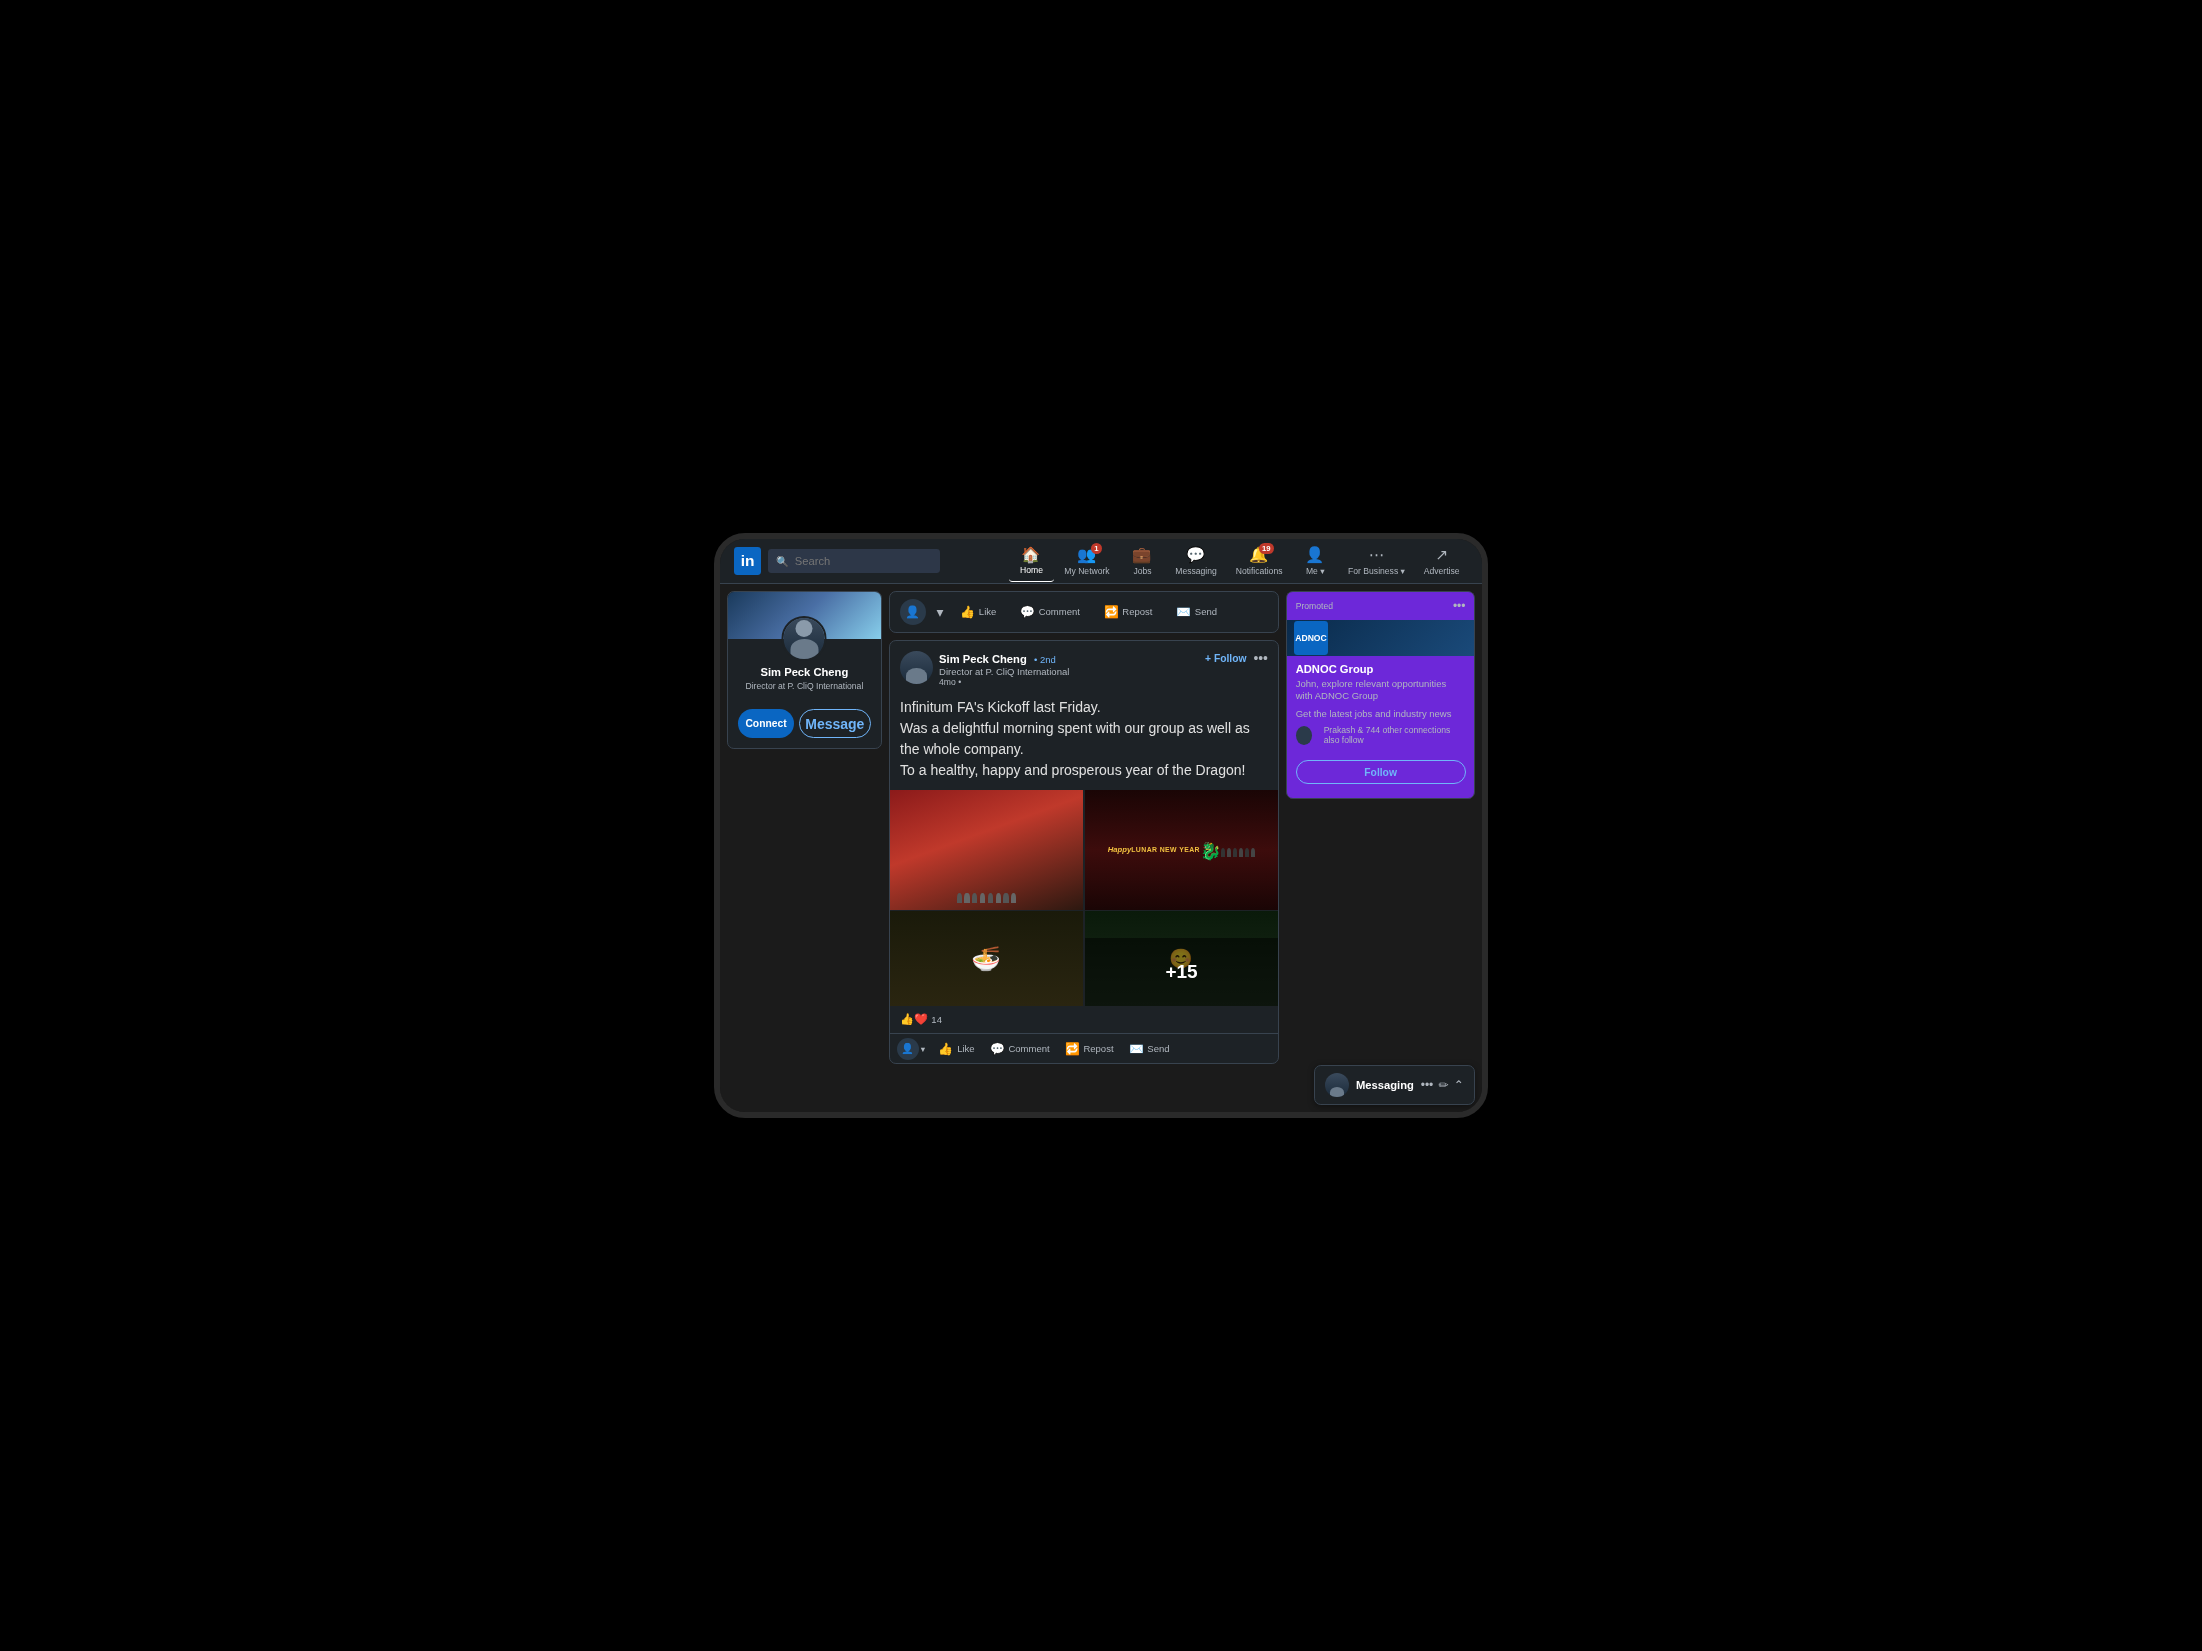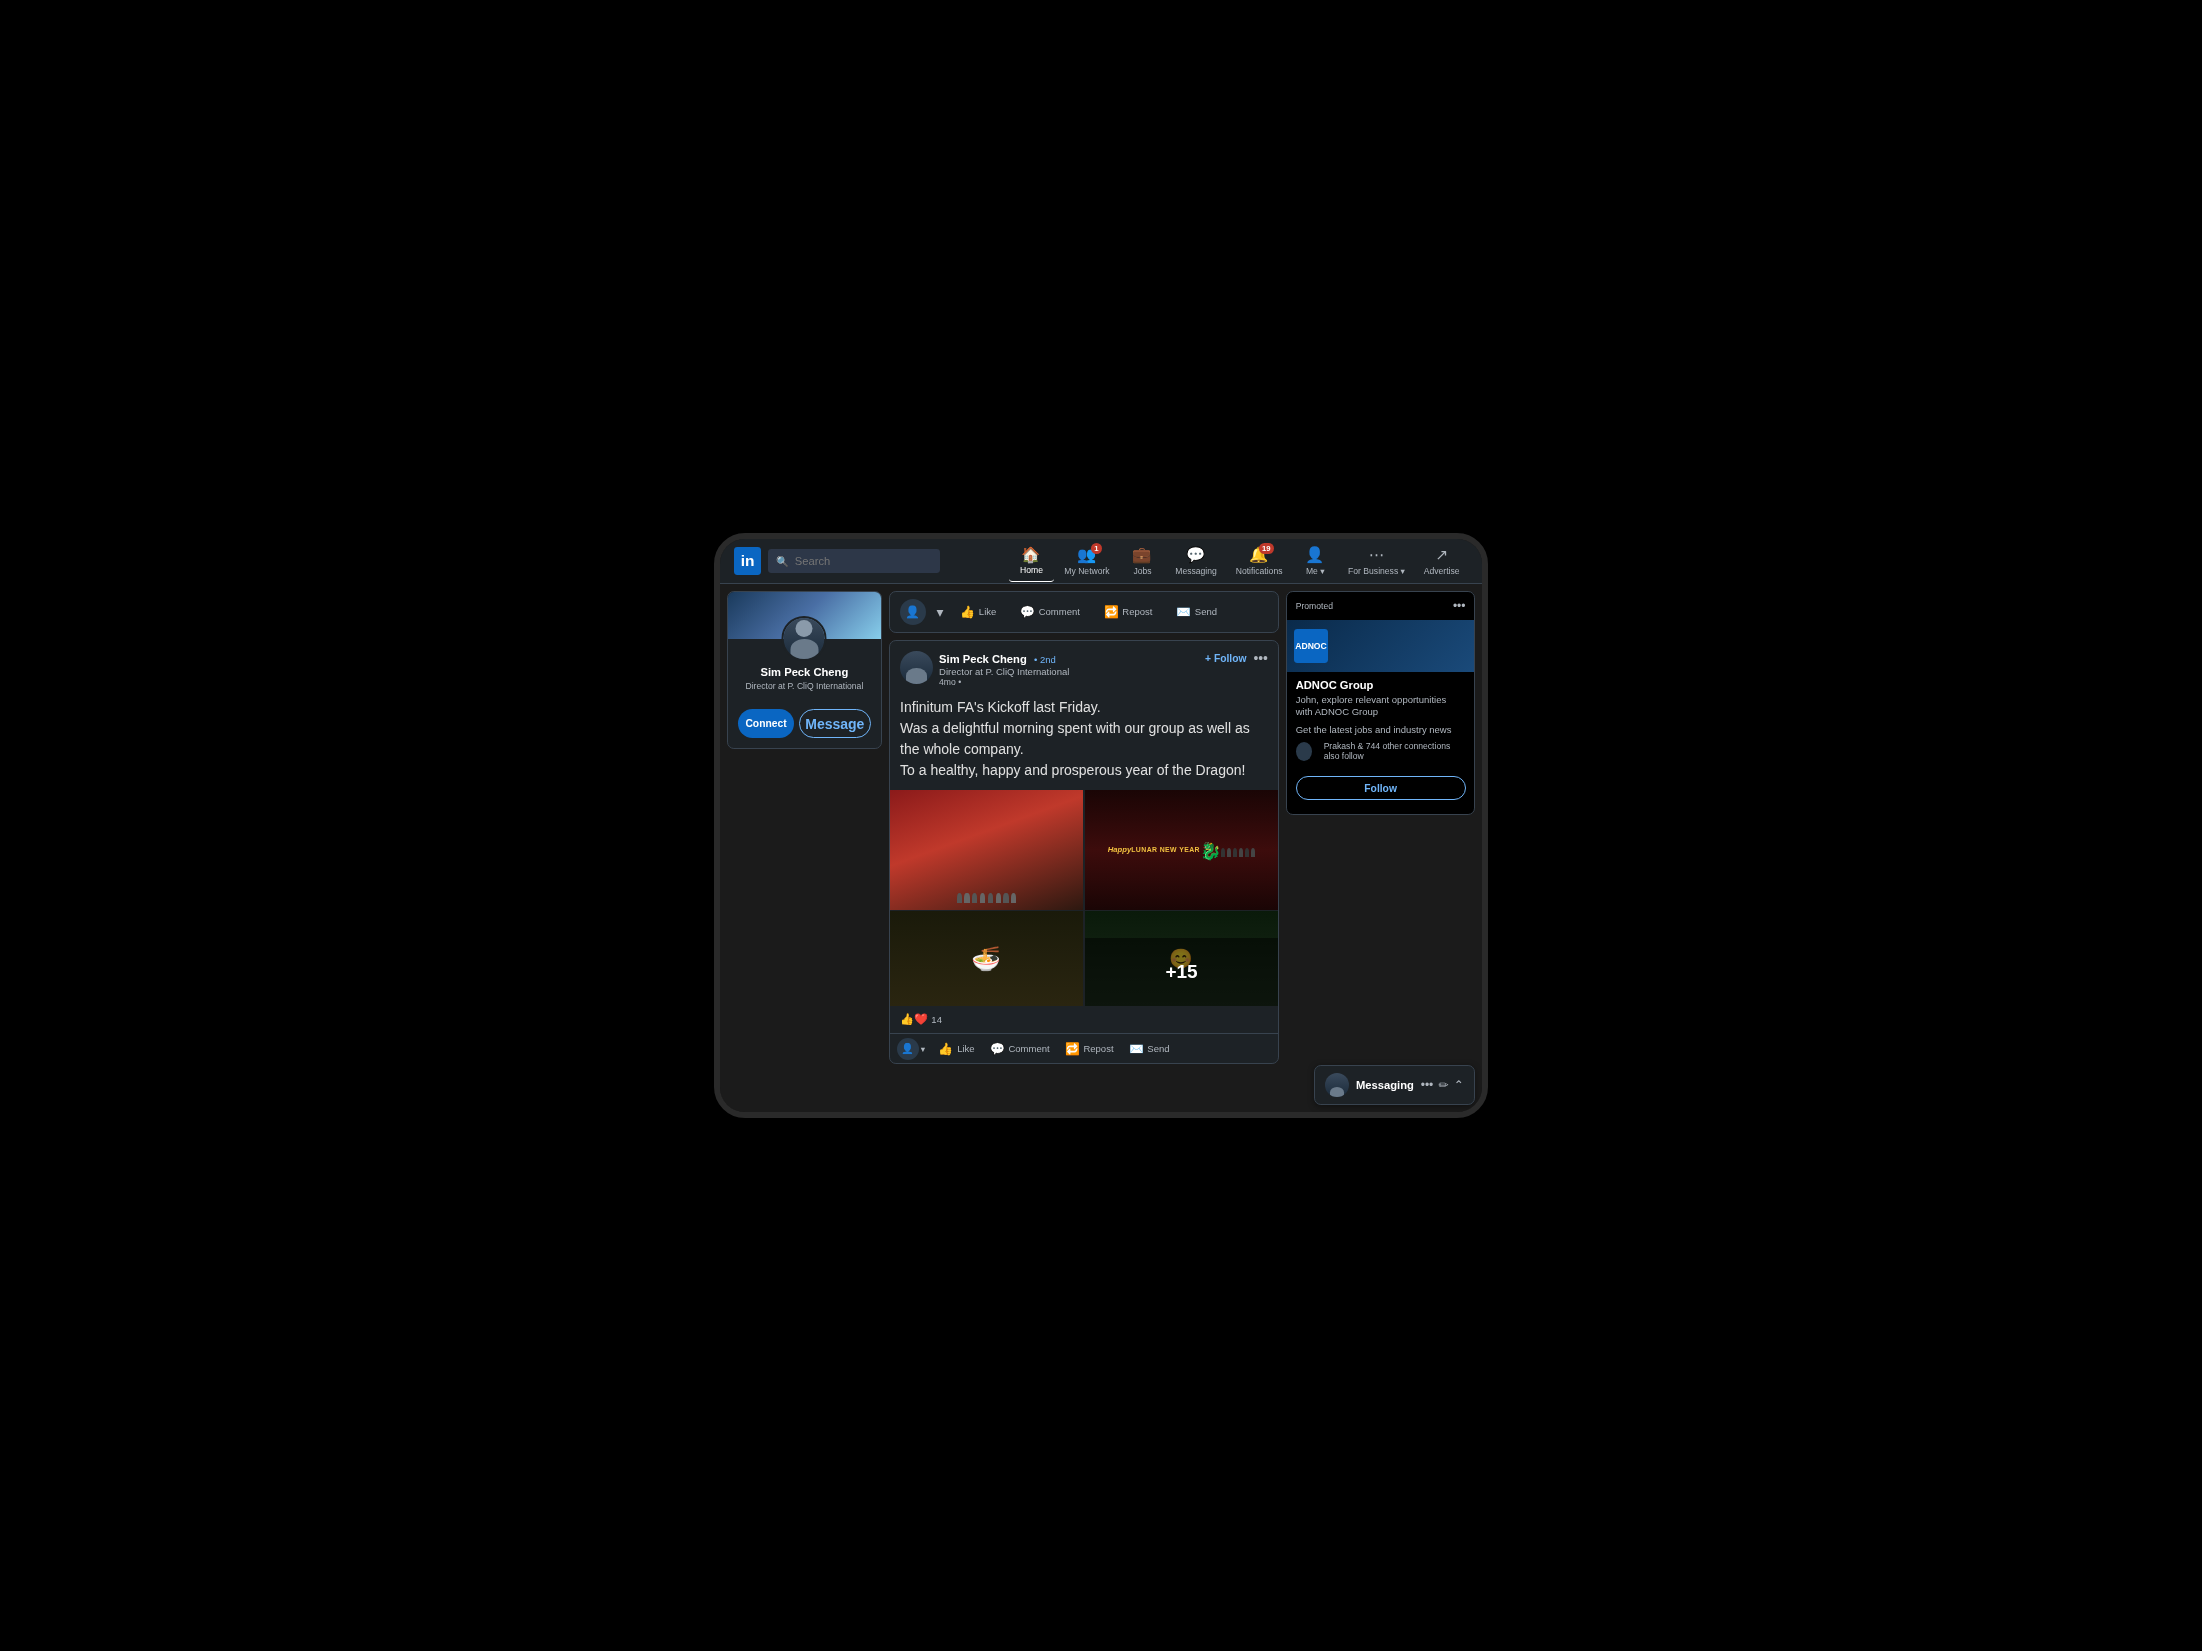--- a/index.html
+++ b/index.html
@@ -349,38 +349,38 @@
       align-items: center;
       padding: 3.4px 6.9px;
       gap: 1.7px;
     }
     
     .right-sidebar {
       width: 189px;
       flex-shrink: 0;
     }
     .ad-card {
-      background: #000000;
+      background: #6d28d9;
       border-radius: 6.9px;
       border: 0.9px solid #38434f;
       overflow: hidden;
     }
     .ad-header {
       display: flex;
       align-items: center;
       justify-content: space-between;
       padding: 6.9px 8.6px;
     }
     .ad-promoted {
       color: #b0b7bf;
       font-size: 8.6px;
     }
     .ad-more { color: #b0b7bf; font-size: 12px; cursor: pointer; }
     .ad-cover {
-      height: 52px;
+      height: 36px;
       background: linear-gradient(135deg, #0a2a4a 0%, #1a4a7a 100%);
       display: flex;
       align-items: center;
       padding: 6.9px;
     }
     .ad-logo {
       width: 34px;
       height: 34px;
       background: #0a66c2;
       border-radius: 3.4px;

